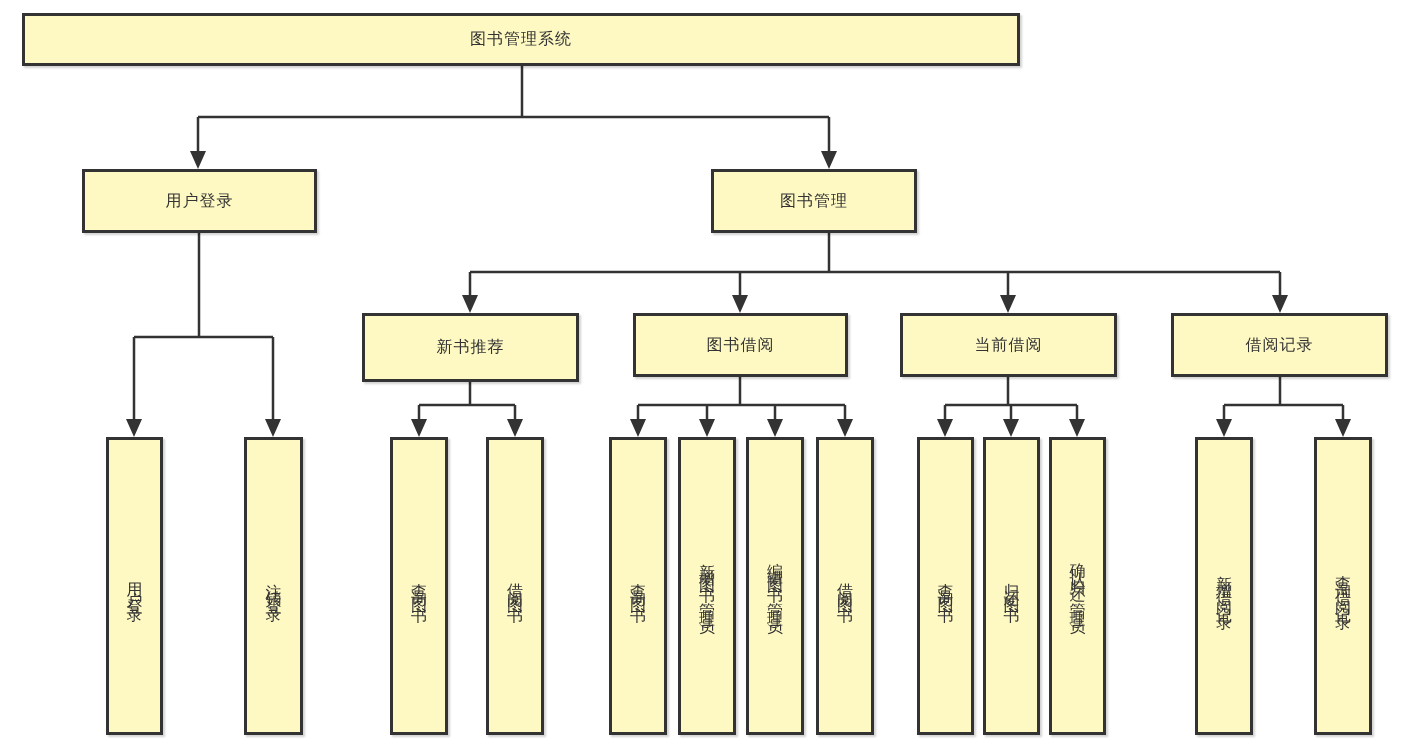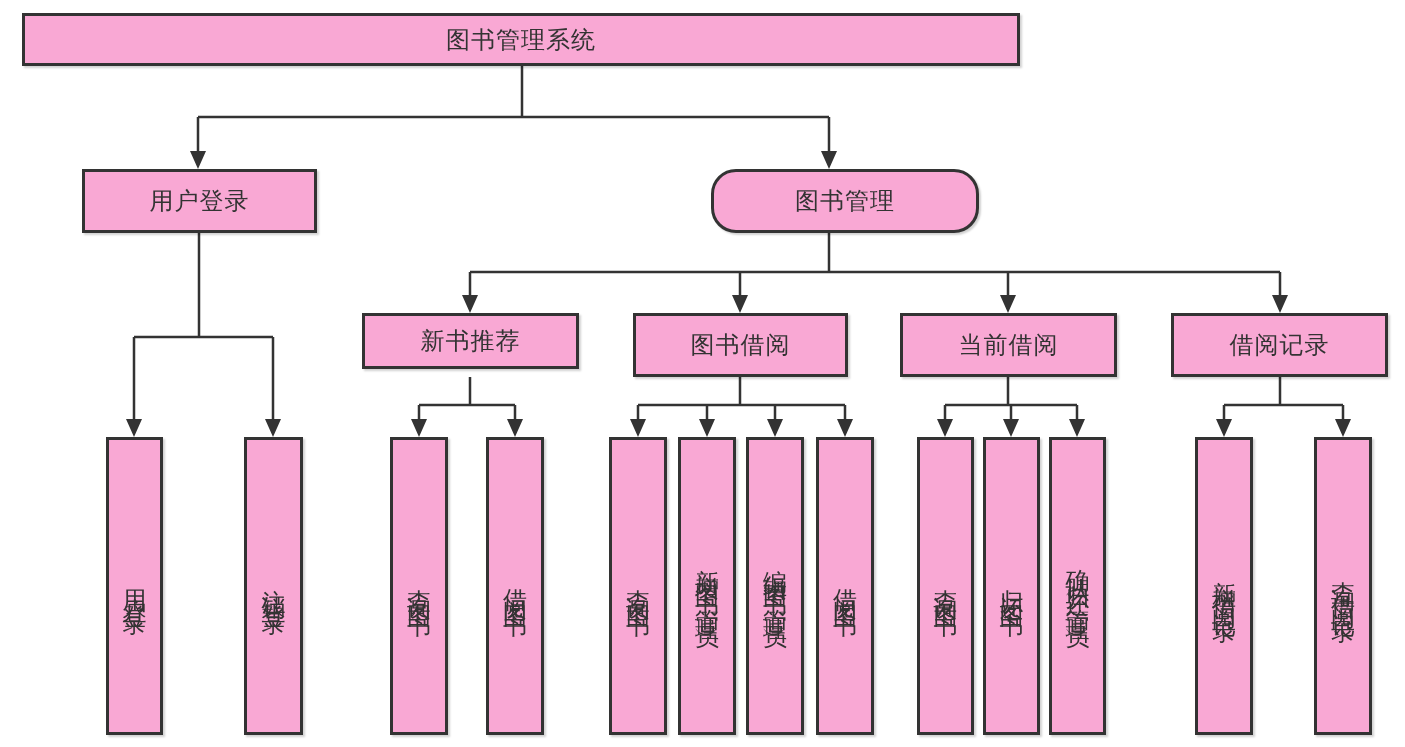--- a/index.html
+++ b/index.html
@@ -3,37 +3,37 @@
 <meta charset="utf-8">
 <style>
   html,body{margin:0;padding:0;}
   body{
     width:1405px;height:747px;position:relative;background:#ffffff;
     font-family:"Liberation Sans","DejaVu Sans",sans-serif;overflow:hidden;
   }
   #canvas{position:absolute;inset:0;width:1405px;height:747px;}
   svg.connectors{position:absolute;left:0;top:0;width:1405px;height:747px;}
   .node{
-    position:absolute;box-sizing:border-box;border:3px solid #333333;background:#f9a8d4;
+    position:absolute;box-sizing:border-box;border:3px solid #333333;background:#fef9c3;
     display:flex;align-items:center;justify-content:center;
-    color:#333333;font-size:24px;letter-spacing:1px;
+    color:#333333;font-size:16px;letter-spacing:1px;
     box-shadow:2px 2px 2px rgba(0,0,0,0.18);
   }
   .vnode{
     writing-mode:vertical-rl;text-orientation:mixed;letter-spacing:8px;line-height:1;
   }
   .watermark{
     position:absolute;left:1183px;top:716px;width:222px;
     color:#b9b9b9;font-size:19px;white-space:nowrap;z-index:5;
   }
   
   .n-root {left:22px;  top:13px;  width:998px; height:53px;}
   .n-l2a  {left:82px;  top:169px; width:235px; height:64px;}
-  .n-l2b  {left:711px; top:169px; width:268px; height:64px;border-radius:25px;}
-  .n-l3a  {left:362px; top:313px; width:217px; height:56px;}
+  .n-l2b  {left:711px; top:169px; width:206px; height:64px;}
+  .n-l3a  {left:362px; top:313px; width:217px; height:69px;}
   .n-l3b  {left:633px; top:313px; width:215px; height:64px;}
   .n-l3c  {left:900px; top:313px; width:217px; height:64px;}
   .n-l3d  {left:1171px;top:313px; width:217px; height:64px;}
   .lf1 {left:106px; top:437px; width:57px; height:298px;}
   .lf2 {left:244px; top:437px; width:59px; height:298px;}
   .lf3 {left:390px; top:437px; width:58px; height:298px;}
   .lf4 {left:486px; top:437px; width:58px; height:298px;}
   .lf5 {left:609px; top:437px; width:58px; height:298px;}
   .lf6 {left:678px; top:437px; width:58px; height:298px;}
   .lf7 {left:746px; top:437px; width:58px; height:298px;}

